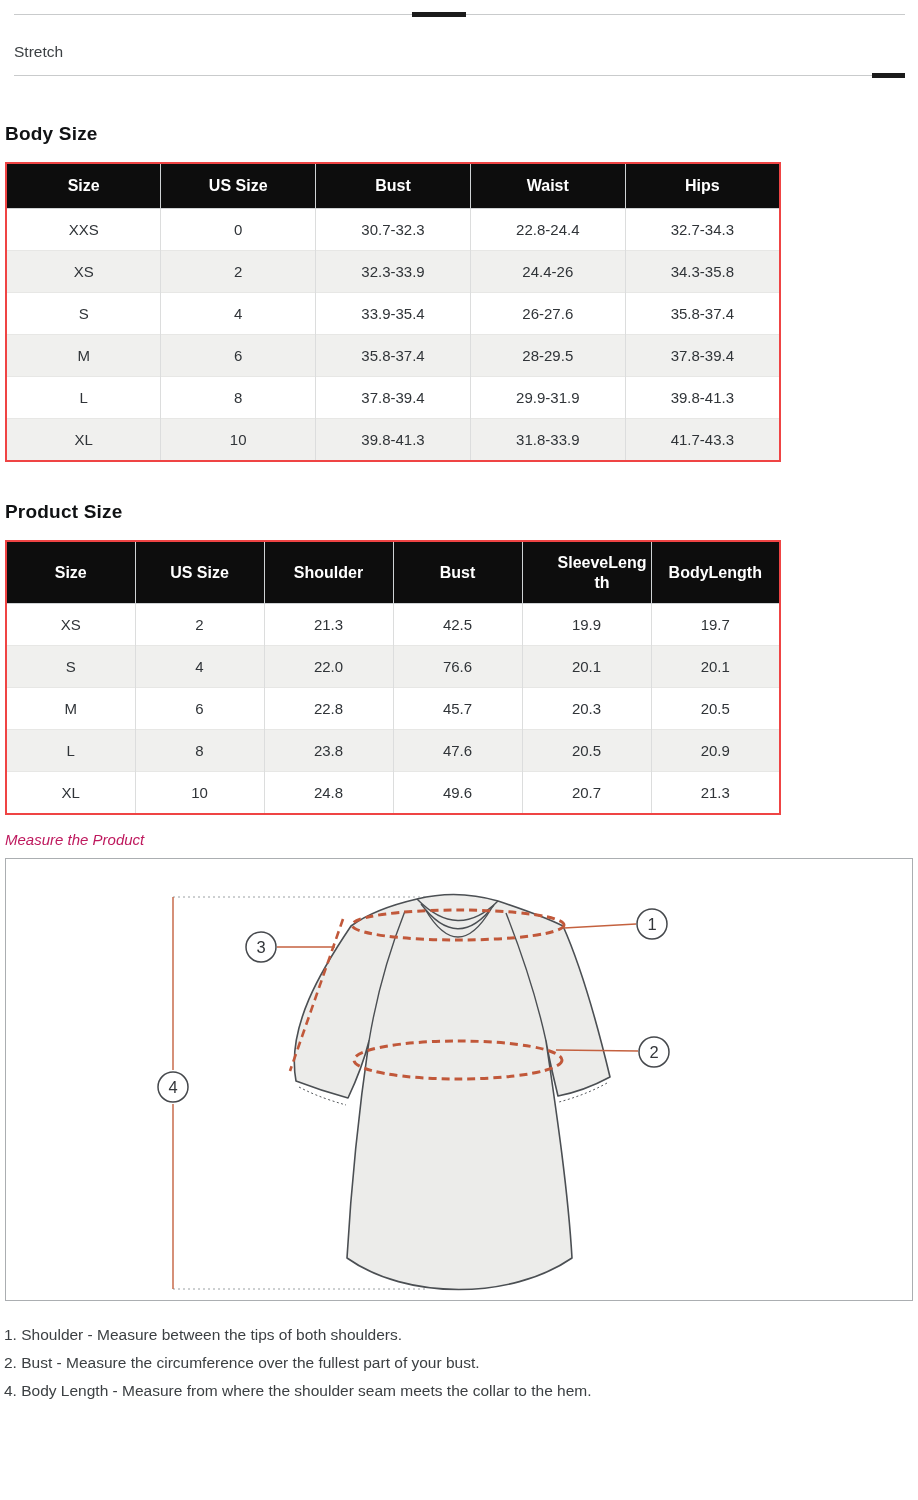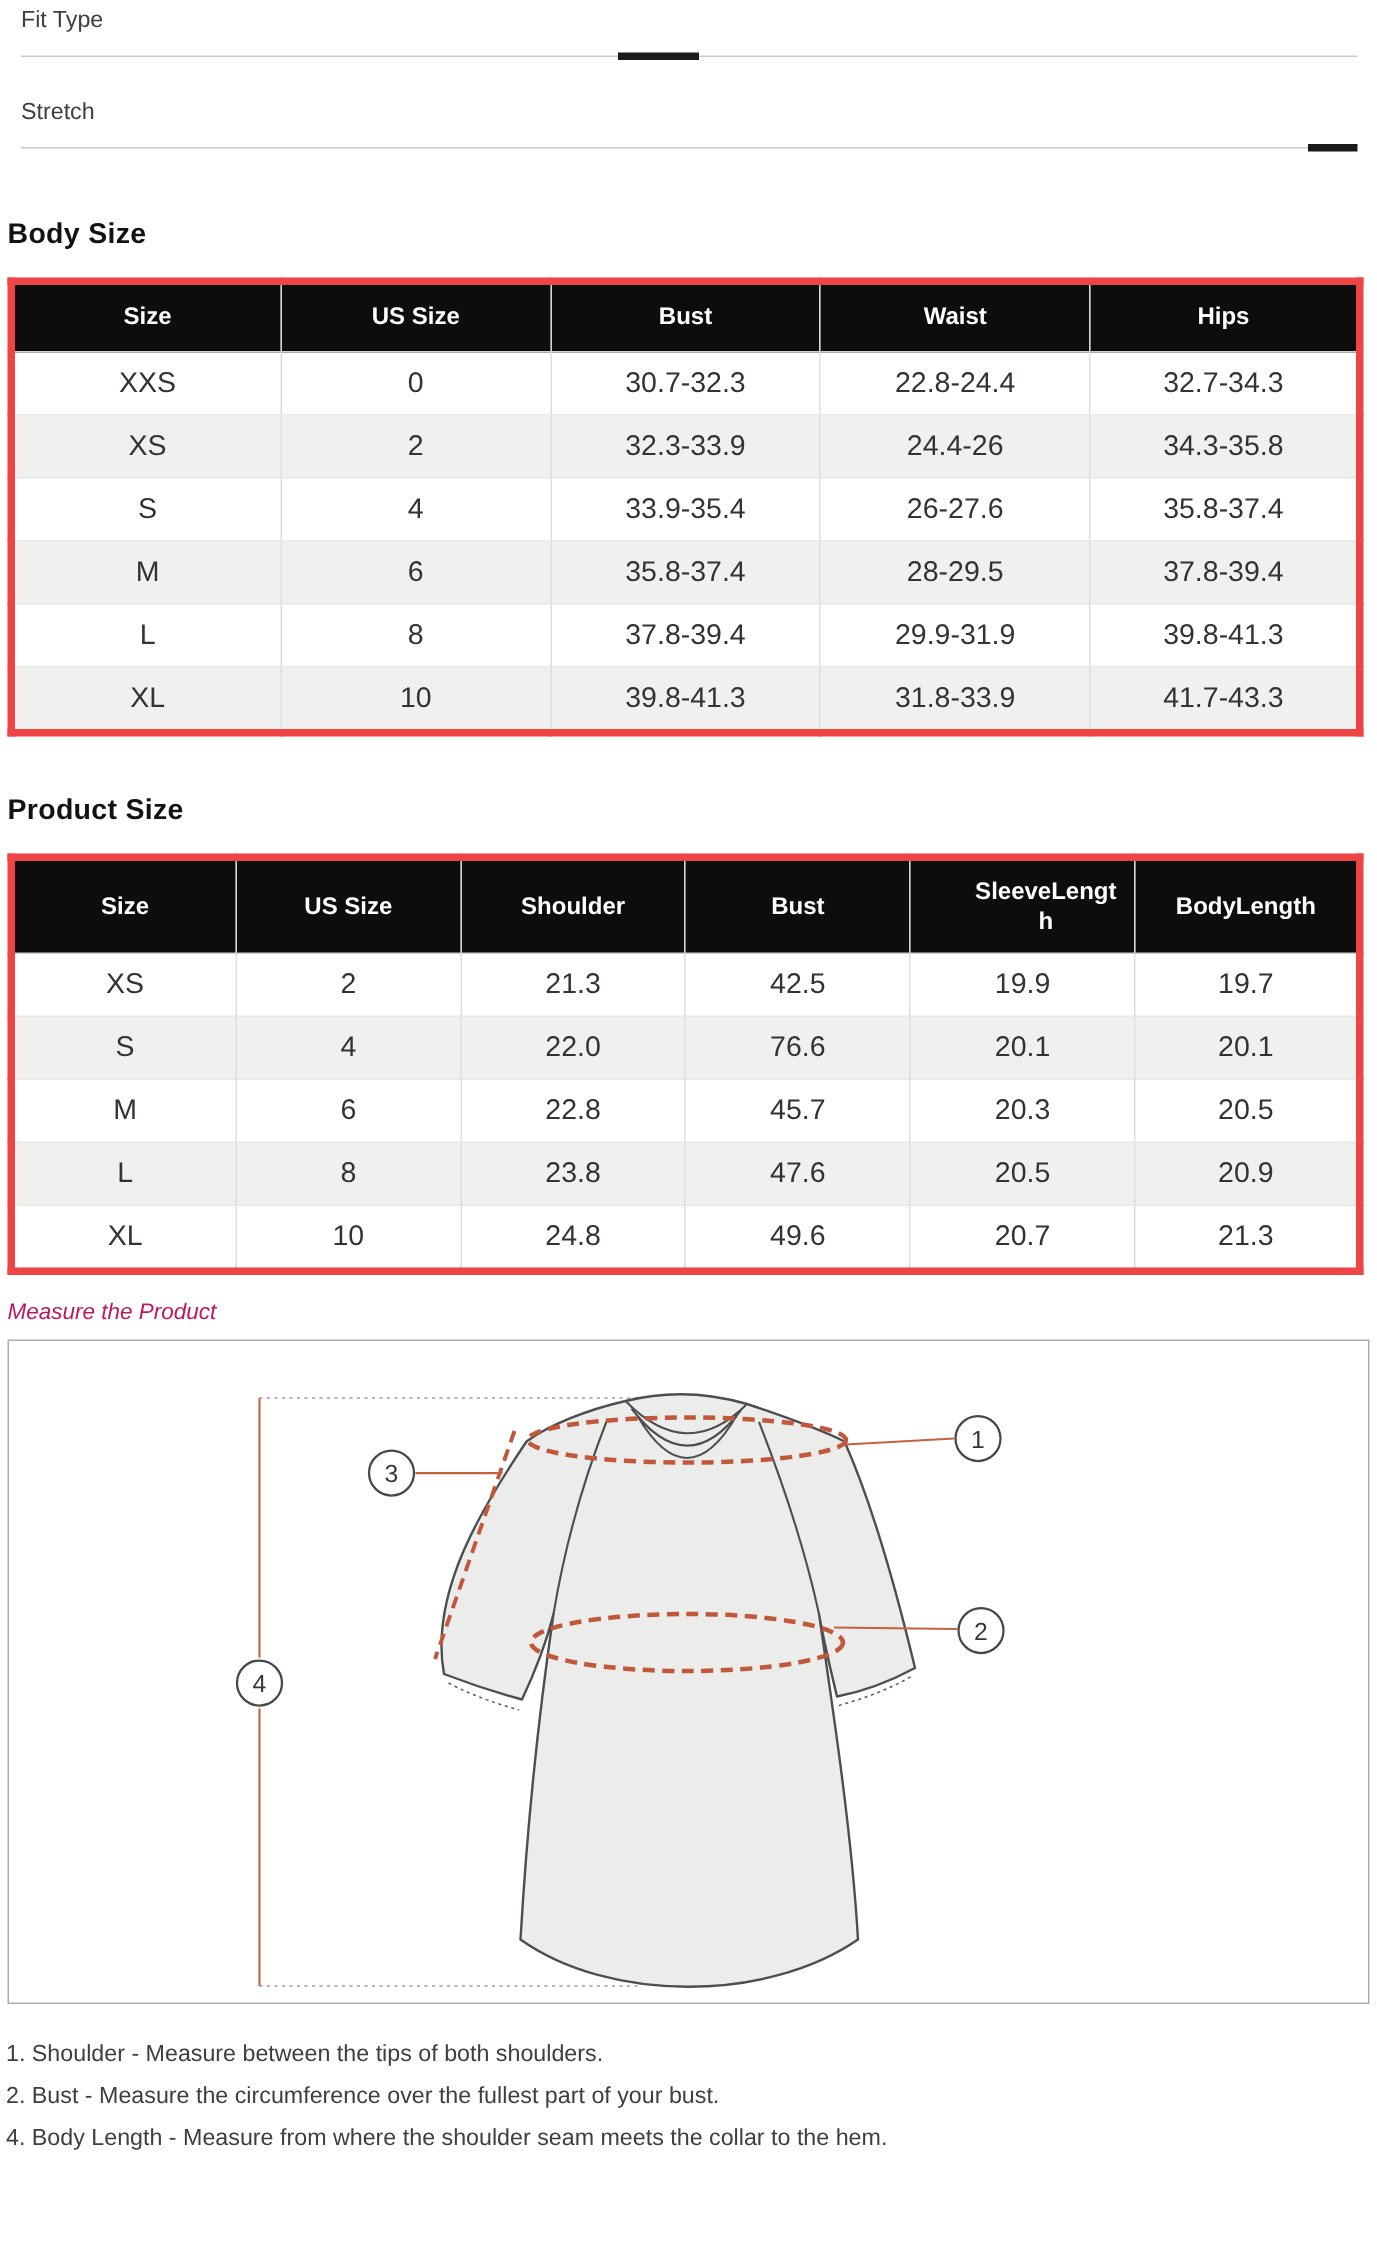--- a/index.html
+++ b/index.html
@@ -18,31 +18,31 @@
   .scale-opts{position:relative;height:19px;margin-top:8px;font-size:15.5px;color:#3c4043;}
   .opt-left{position:absolute;left:0;top:0;}
   .opt-right{position:absolute;right:0;top:0;}
   .opt-center{position:absolute;top:0;transform:translateX(-50%);}
   .stretch-label{margin-top:23px;}
   
   .section-title{font-size:19px;font-weight:bold;color:#101214;margin:47px 0 0 5px;letter-spacing:.2px;}
   .section-title.product{margin-top:39px;}
   
   table.size-table{
-    border-collapse:collapse;table-layout:fixed;width:904px;margin:17px 0 0 5px;
-    border:5px solid #ef4444;
+    border-collapse:collapse;table-layout:fixed;width:776px;margin:17px 0 0 5px;
+    border:2px solid #ef4444;
   }
   table.size-table th{
     background:#0d0d0d;color:#ffffff;font-size:16px;font-weight:bold;
     border:1px solid #cfd2d4;padding:0 4px;text-align:center;
   }
   table.body-table th{height:44px;}
   table.product-table th{height:61px;}
   table.size-table td{
-    font-size:19px;color:#303438;text-align:center;height:41px;padding:0 4px;
+    font-size:15px;color:#303438;text-align:center;height:41px;padding:0 4px;
     border-left:1px solid #dcdddd;border-right:1px solid #dcdddd;border-top:1px solid #e7e7e5;
   }
   table.size-table tbody tr:nth-child(even){background:#f0f0ee;}
   .th-wrap{display:inline-block;max-width:96px;overflow-wrap:anywhere;line-height:1.25;vertical-align:middle;margin-left:31px;}
   
   .measure-caption{font-style:italic;font-size:15px;color:#be185d;margin:16px 0 0 5px;}
   .diagram-box{width:906px;height:441px;border:1px solid #abaeb1;margin:10px 0 0 5px;background:#fff;}
   .diagram-box svg{display:block;width:100%;height:100%;}
   .shirt{fill:#ececea;stroke:#4b4f53;stroke-width:1.6;stroke-linejoin:round;}
   .seam{fill:none;stroke:#4b4f53;stroke-width:1.4;}
@@ -55,21 +55,20 @@
   .callout circle{fill:#ffffff;stroke:#45484c;stroke-width:1.5;}
   .callout text{font-size:16.5px;fill:#33363a;text-anchor:middle;font-family:"Liberation Sans","DejaVu Sans",sans-serif;}
   
   .notes{margin:20px 0 0 4px;font-size:15.5px;color:#3c4043;line-height:28px;}
 </style>
 </head>
 <body>
 
 <div class="pad">
 
-  <div class="fit-label">Fit Type</div>
   <div class="scale-line">
     <span class="marker marker-regular"></span>
   </div>
 
   <div class="fit-label stretch-label">Stretch</div>
   <div class="scale-line">
     <span class="marker marker-high"></span>
   </div>
 </div>
 

